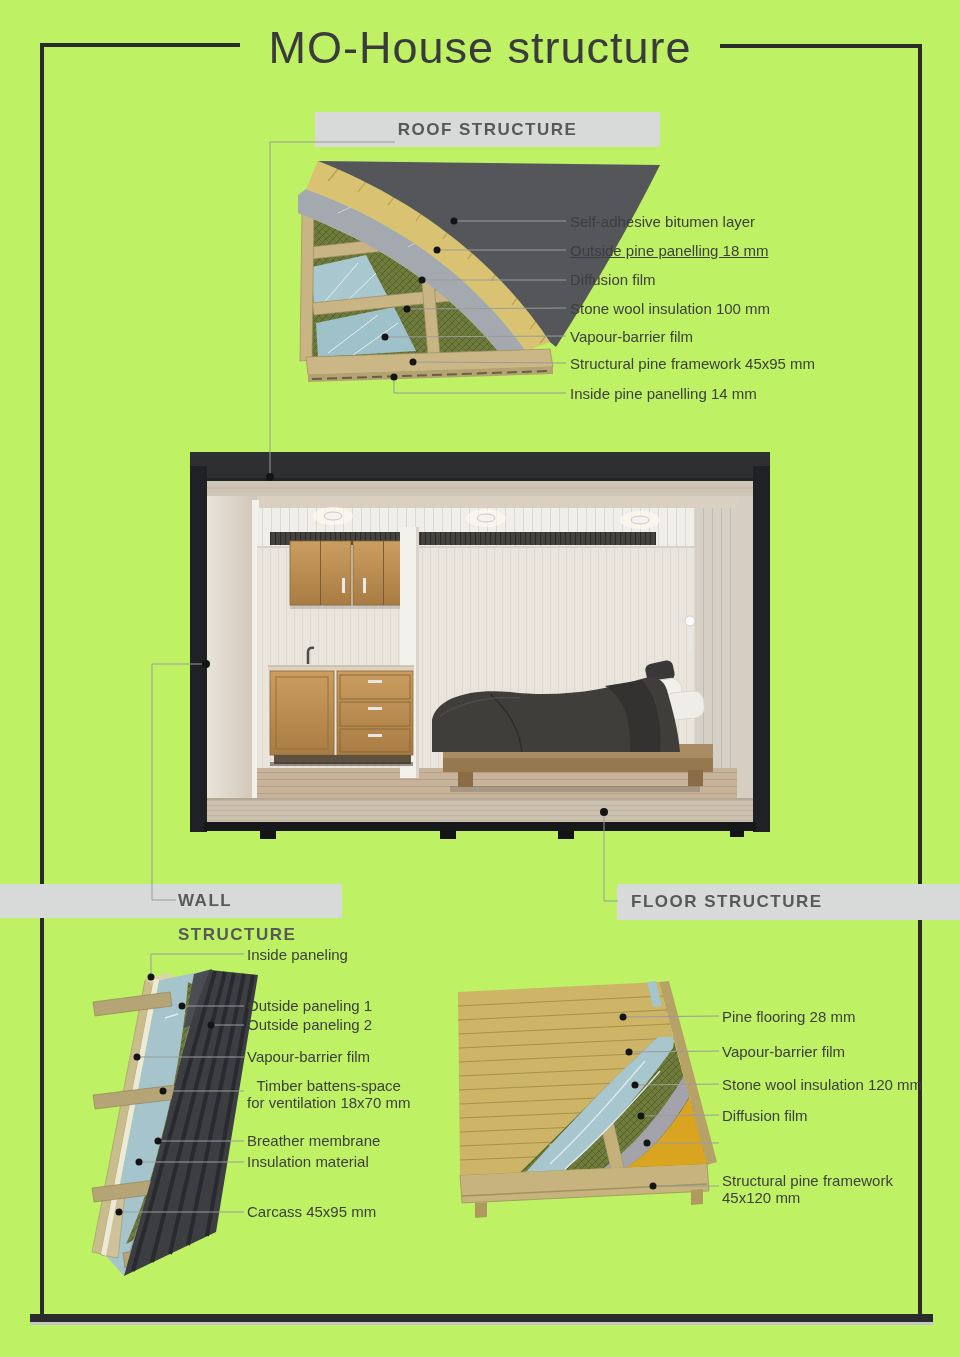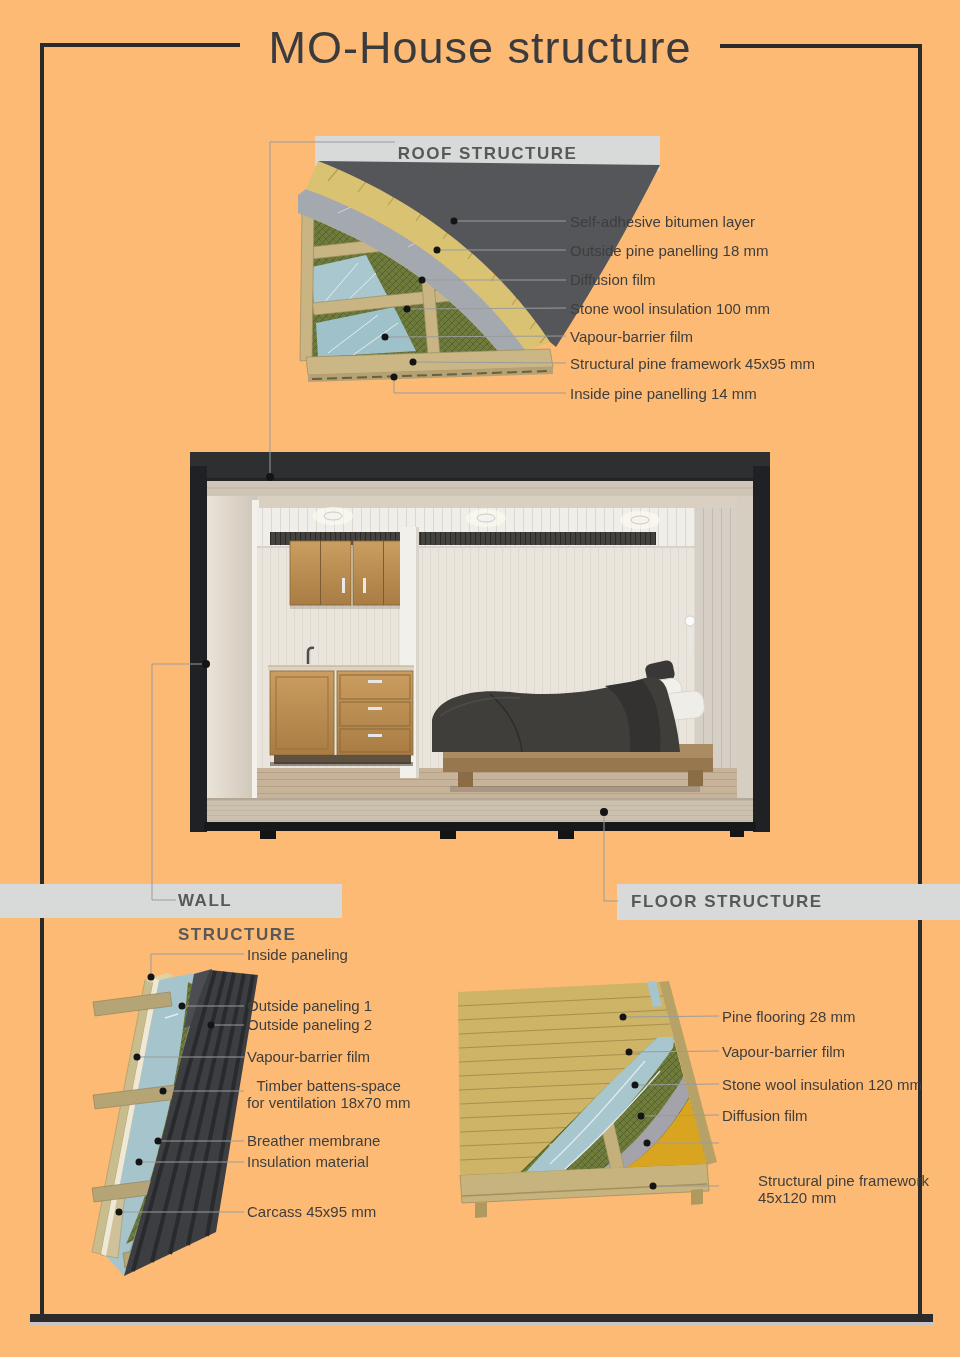--- a/index.html
+++ b/index.html
@@ -1,27 +1,27 @@
 <!DOCTYPE html>
 <html><head>
 <meta charset="utf-8">
 <style>
   html,body{margin:0;padding:0;background:#ffffff;}
-  #page{position:relative;width:960px;height:1357px;background:#fdba74;overflow:hidden;
+  #page{position:relative;width:960px;height:1357px;background:#bef264;overflow:hidden;
         font-family:"Liberation Sans", sans-serif;}
   .abs{position:absolute;}
   
   .frame{background:#2b2b2b;}
   .frame-shadow{background:#c6c6c6;}
   
   #title{left:0;top:22px;width:960px;text-align:center;font-size:45px;font-weight:400;
          letter-spacing:1px;color:#3b3b3d;}
   
   .bar{background:#d8dad9;color:#57585a;font-weight:bold;font-size:17px;letter-spacing:1.5px;}
-  #roof-bar{left:315px;top:136px;width:345px;height:35px;line-height:35px;text-align:center;}
+  #roof-bar{left:315px;top:112px;width:345px;height:35px;line-height:35px;text-align:center;}
   #wall-bar{left:0px;top:884px;width:342px;height:34px;line-height:34px;padding-left:0;}
   #wall-bar span{padding-left:178px;display:inline-block;}
   #floor-bar{left:617px;top:884px;width:343px;height:36px;line-height:36px;}
   #floor-bar span{padding-left:14px;display:inline-block;}
   
   .lbl{font-size:15px;line-height:17px;color:#3e3e3e;white-space:pre-line;}
   
   #overlay{left:0;top:0;pointer-events:none;}
 </style>
 </head>
@@ -300,42 +300,42 @@
       <polygon points="150,125 163,122 180,196 167,198" fill="#c4b07b" stroke="#9a8a5c" stroke-width="0.5"></polygon>
       <polygon points="104,168 116,165 122,196 110,198" fill="#c4b07b" stroke="#9a8a5c" stroke-width="0.5"></polygon>
       <path d="M213,58 C165,105 118,155 70,208 L100,210 C140,180 185,132 228,72 L230,58 Z" fill="#a8c6ce"></path>
       <path d="M200,85 C170,120 140,155 105,188 M215,95 C185,130 155,162 120,193" stroke="#e0ebee" stroke-width="1.2" fill="none"></path>
     </g>
 
     <polygon points="202,6 211,5 217,30 208,31" fill="#a6c4cc"></polygon>
   </svg>
 
   <div class="abs lbl" style="left:570px;top:213px;">Self-adhesive bitumen layer</div>
-  <div class="abs lbl" style="left:570px;top:242px;">Outside pine panelling 18 mm</div>
+  <div class="abs lbl" style="left:570px;top:242px;text-decoration:underline;">Outside pine panelling 18 mm</div>
   <div class="abs lbl" style="left:570px;top:271px;">Diffusion film</div>
   <div class="abs lbl" style="left:570px;top:300px;">Stone wool insulation 100 mm</div>
   <div class="abs lbl" style="left:570px;top:328px;">Vapour-barrier film</div>
   <div class="abs lbl" style="left:570px;top:355px;">Structural pine framework 45x95 mm</div>
   <div class="abs lbl" style="left:570px;top:385px;">Inside pine panelling 14 mm</div>
 
   <div class="abs lbl" style="left:247px;top:946px;">Inside paneling</div>
   <div class="abs lbl" style="left:247px;top:997px;">Outside paneling 1</div>
   <div class="abs lbl" style="left:247px;top:1016px;">Outside paneling 2</div>
   <div class="abs lbl" style="left:247px;top:1048px;">Vapour-barrier film</div>
   <div class="abs lbl" style="left:247px;top:1077px;text-align:center;">Timber battens-space
 for ventilation 18x70 mm</div>
   <div class="abs lbl" style="left:247px;top:1132px;">Breather membrane</div>
   <div class="abs lbl" style="left:247px;top:1153px;">Insulation material</div>
   <div class="abs lbl" style="left:247px;top:1203px;">Carcass 45x95 mm</div>
 
   <div class="abs lbl" style="left:722px;top:1008px;">Pine flooring 28 mm</div>
   <div class="abs lbl" style="left:722px;top:1043px;">Vapour-barrier film</div>
   <div class="abs lbl" style="left:722px;top:1076px;">Stone wool insulation 120 mm</div>
   <div class="abs lbl" style="left:722px;top:1107px;">Diffusion film</div>
-  <div class="abs lbl" style="left:722px;top:1172px;margin-left:36px;">Structural pine framework
+  <div class="abs lbl" style="left:722px;top:1172px;">Structural pine framework
 45x120 mm</div>
 
   <svg id="overlay" class="abs" width="960" height="1357" viewBox="0 0 960 1357">
     <g stroke="#9b9b9b" stroke-width="1" fill="none">
 
       <polyline points="395,142 270,142 270,474"></polyline>
       <polyline points="205,664 152,664 152,900 176,900"></polyline>
       <polyline points="604,814 604,901 618,901"></polyline>
 
       <line x1="456" y1="221" x2="566" y2="221"></line>

